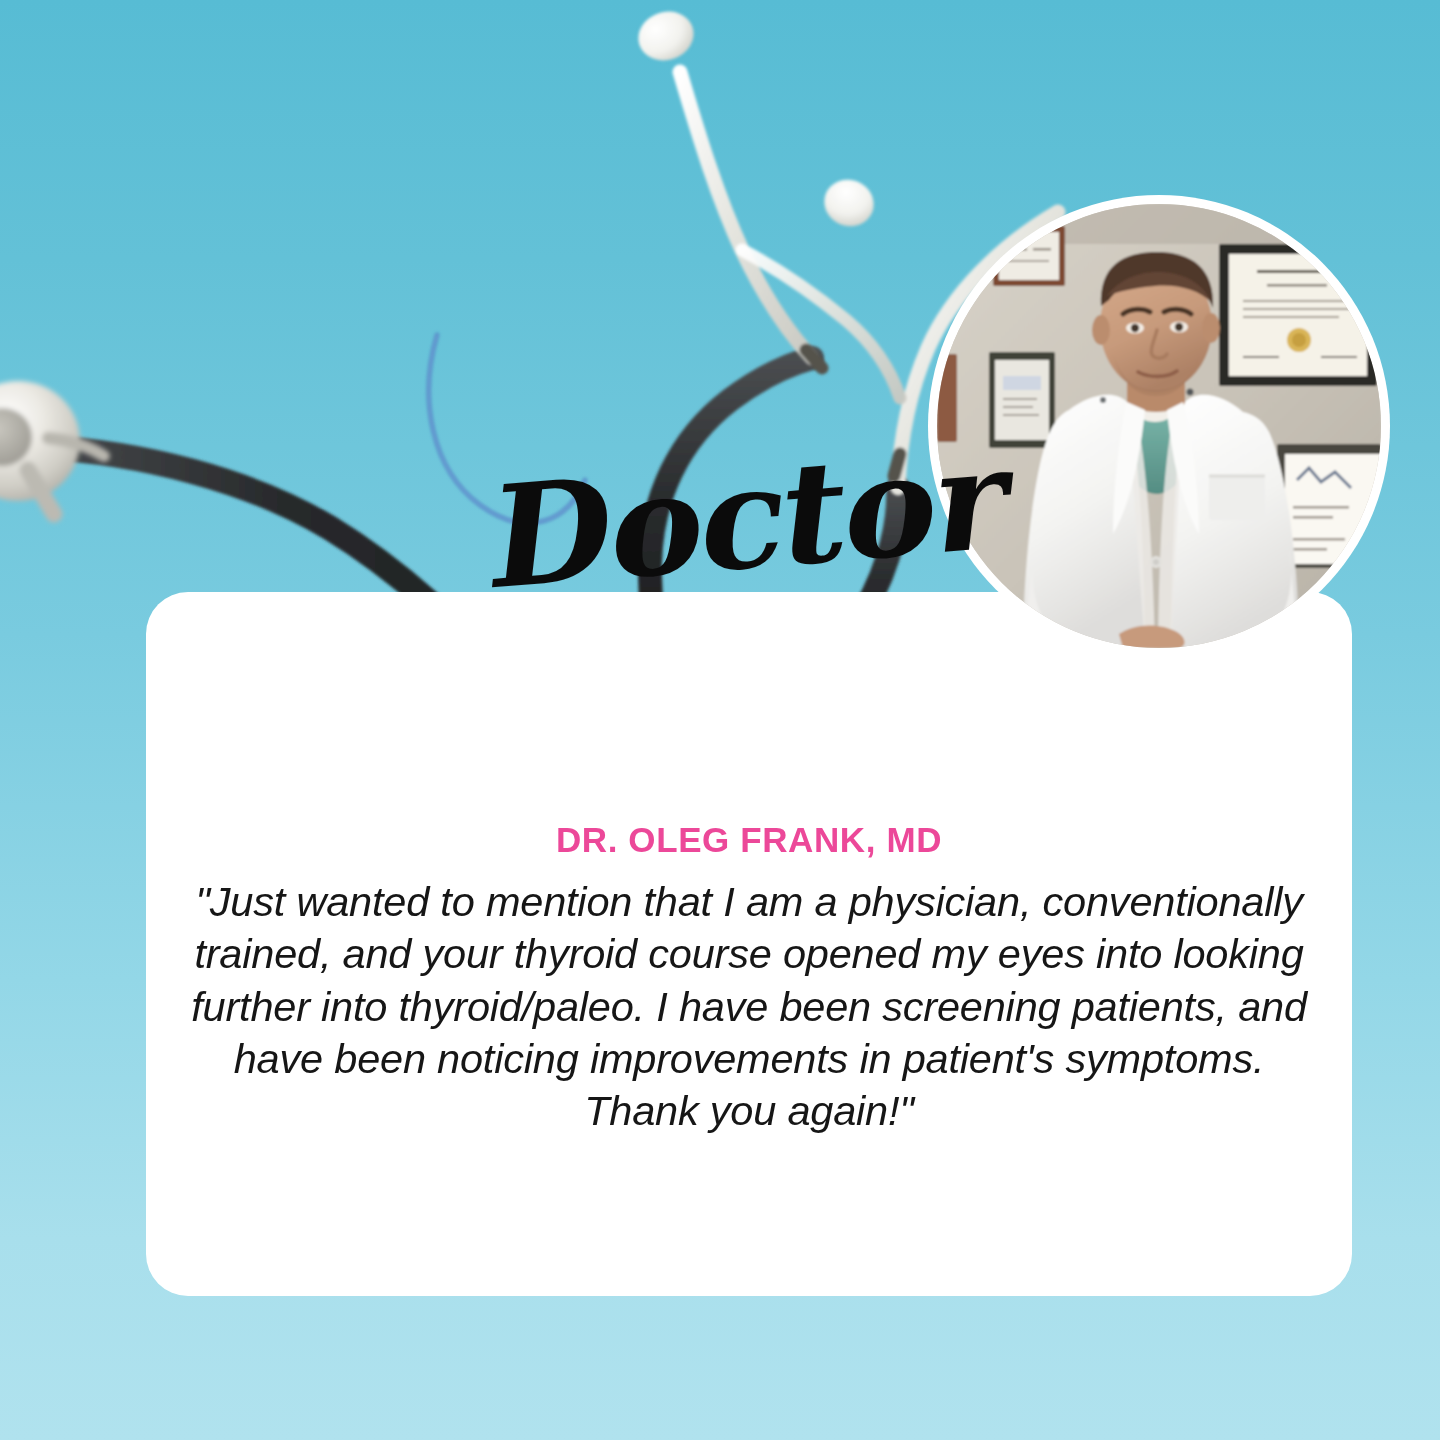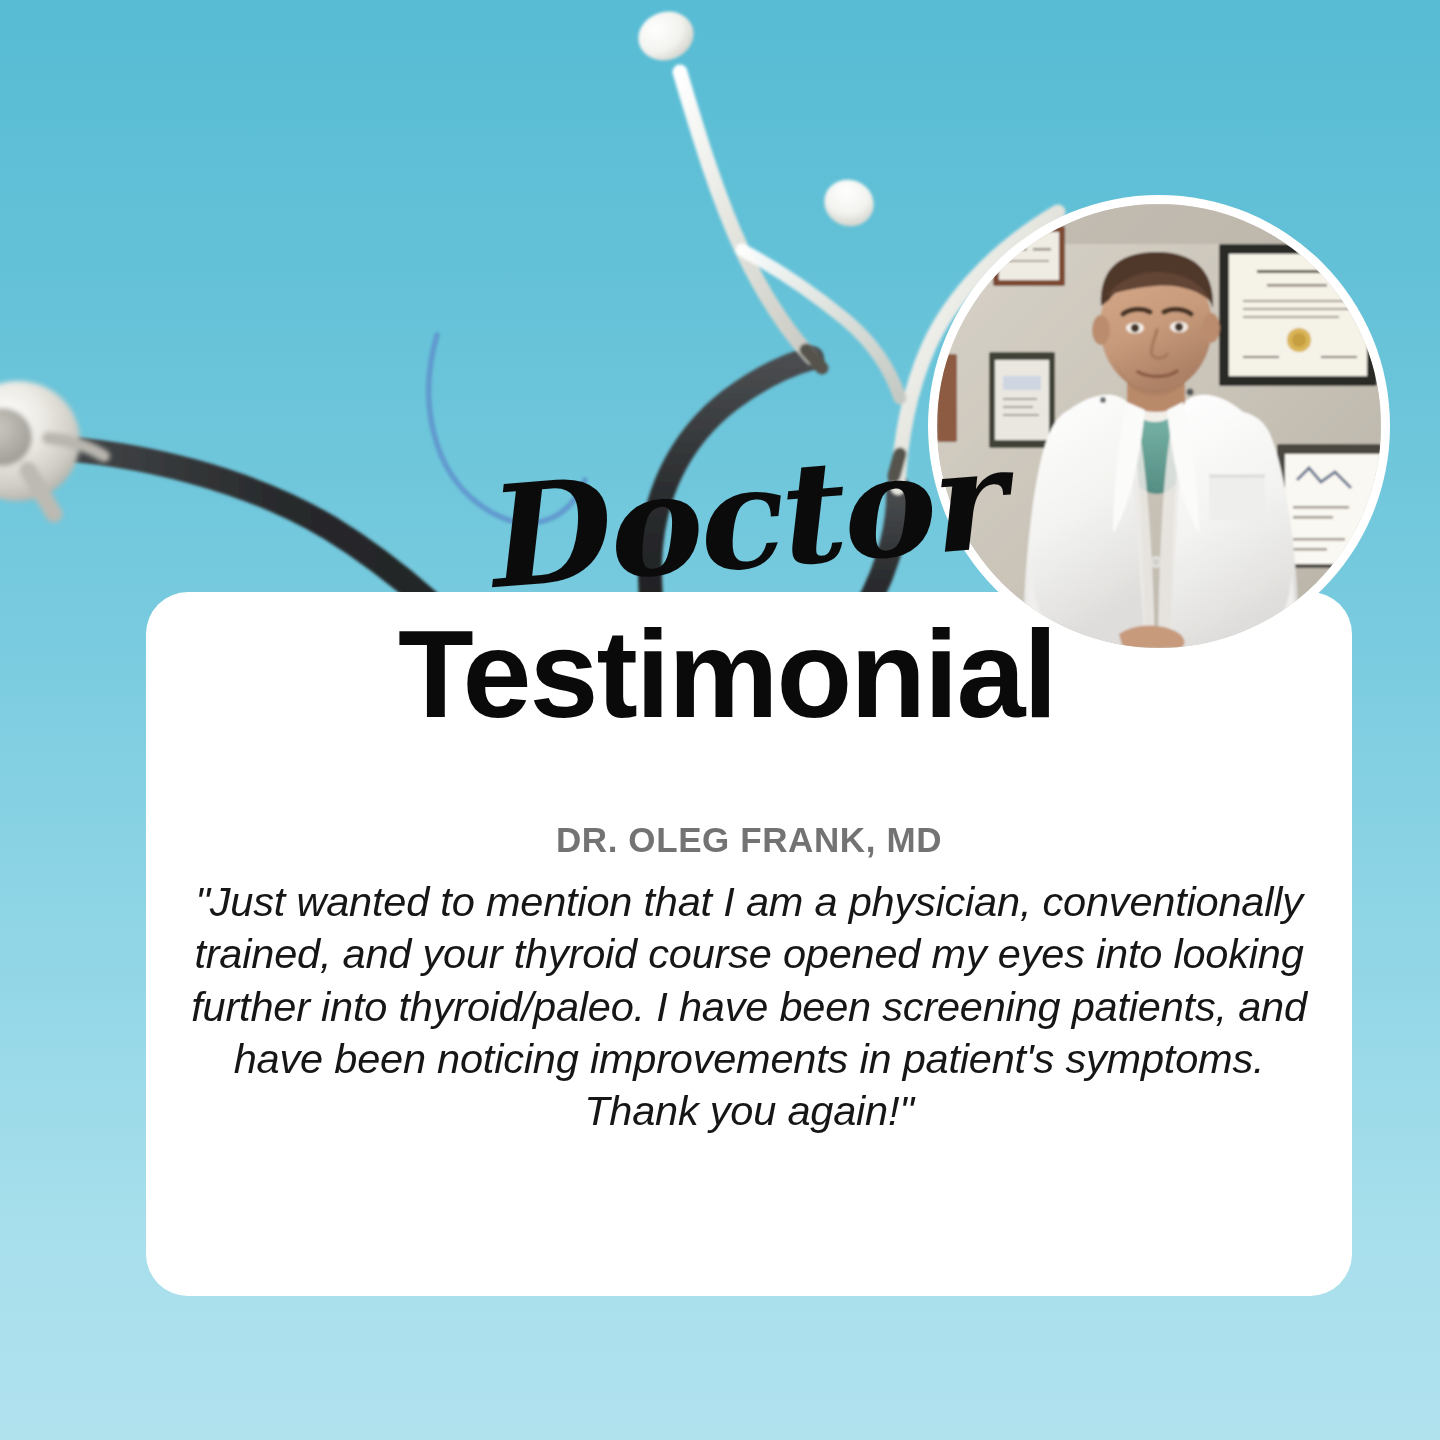--- a/index.html
+++ b/index.html
@@ -103,21 +103,21 @@
     left:0; top:228px;
     width:100%;
     padding:0 36px;
     text-align:center;
   }
   #doctor-name {
     font-family:"Liberation Sans", sans-serif;
     font-weight:bold;
     font-size:35px;
     letter-spacing:0.6px;
-    color:#737373;
+    color:#ec4899;
     margin-bottom:16px;
   }
   #quote-text {
     font-family:"Liberation Sans", sans-serif;
     font-style:italic;
     font-size:41.5px;
     line-height:1.26;
     color:#161616;
     letter-spacing:-0.2px;
     max-width:1150px;
@@ -350,16 +350,15 @@
 
   <div id="testimonial-card">
     <div id="card-content">
       <div id="doctor-name">DR. OLEG FRANK, MD</div>
       <div id="quote-text">"Just wanted to mention that I am a physician, conventionally trained, and your thyroid course opened my eyes into looking further into thyroid/paleo. I have been screening patients, and have been noticing improvements in patient's symptoms. Thank you again!"</div>
     </div>
   </div>
 
   <div id="title-block">
     <div id="title-script">Doctor</div>
-    <div id="title-main">Testimonial</div>
   </div>
 
 </div>
 
 </body></html>

